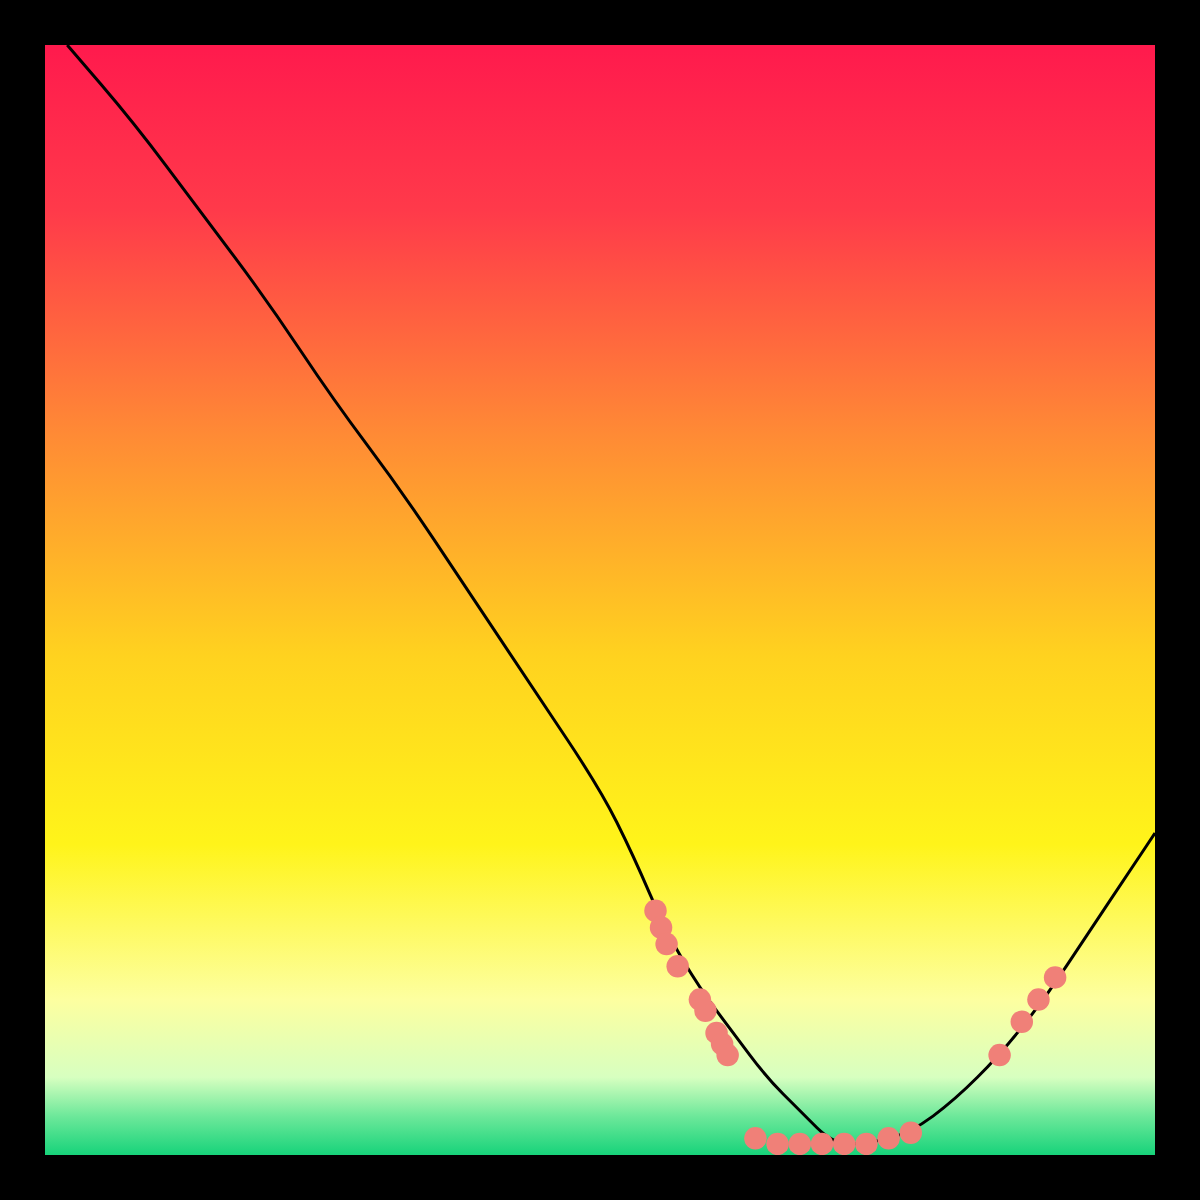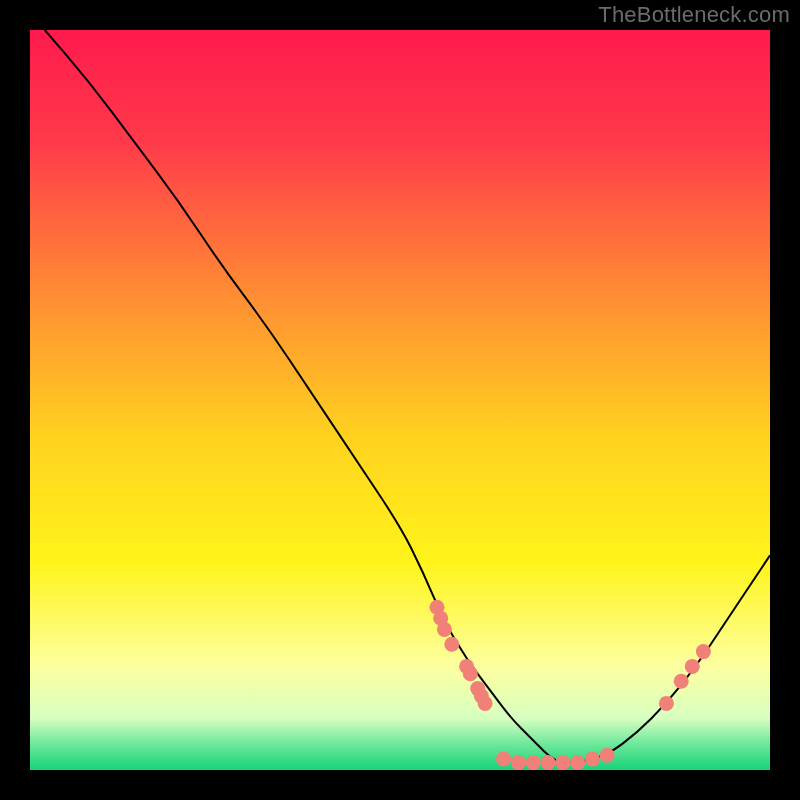--- a/index.html
+++ b/index.html
@@ -47,21 +47,20 @@
     stroke-width: 2;
   }
   .dot {
     fill: #f08078;
   }
 </style>
 </head>
 <body>
 
 <div class="stage">
-  <div class="watermark">TheBottleneck.com</div>
 
   <div class="plot">
     <svg viewBox="0 0 740 740" preserveAspectRatio="none">
       <defs>
         <linearGradient id="bg-grad" x1="0" y1="0" x2="0" y2="1">
             <stop offset="0%" stop-color="#ff1a4d"></stop>
             <stop offset="15%" stop-color="#ff3a4a"></stop>
             <stop offset="35%" stop-color="#ff8a35"></stop>
             <stop offset="55.00000000000001%" stop-color="#ffd21f"></stop>
             <stop offset="72%" stop-color="#fff41a"></stop>

